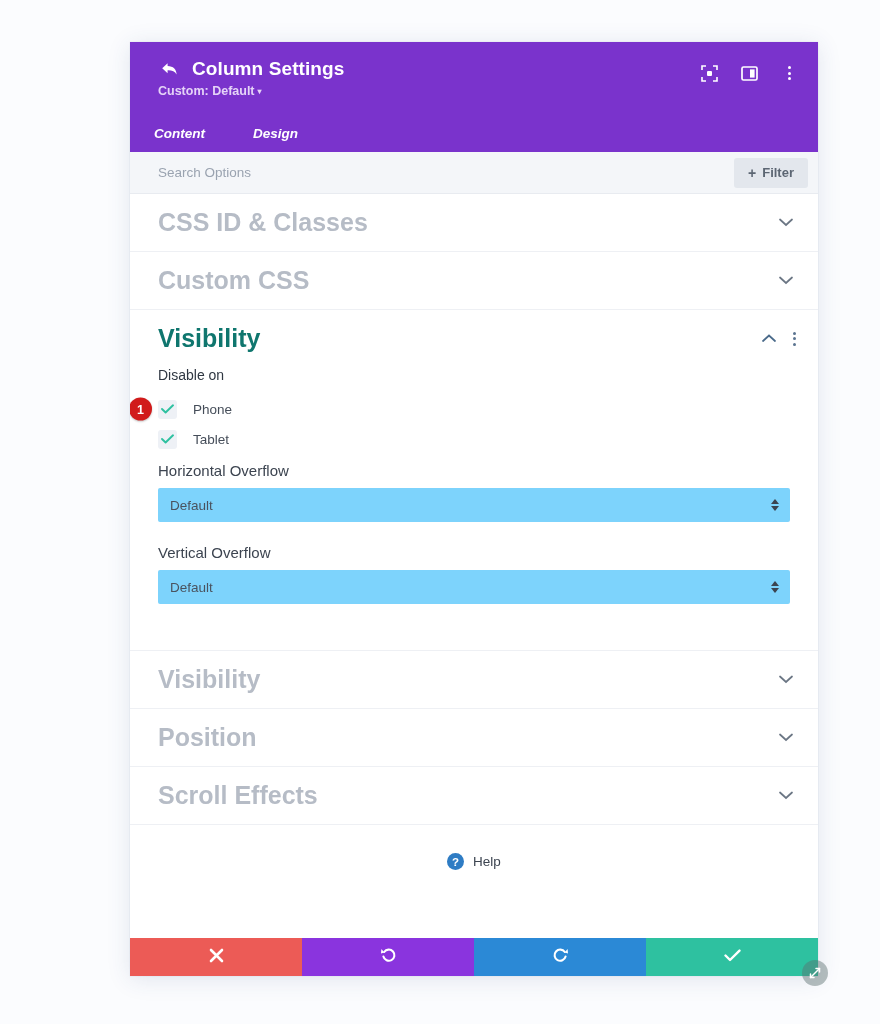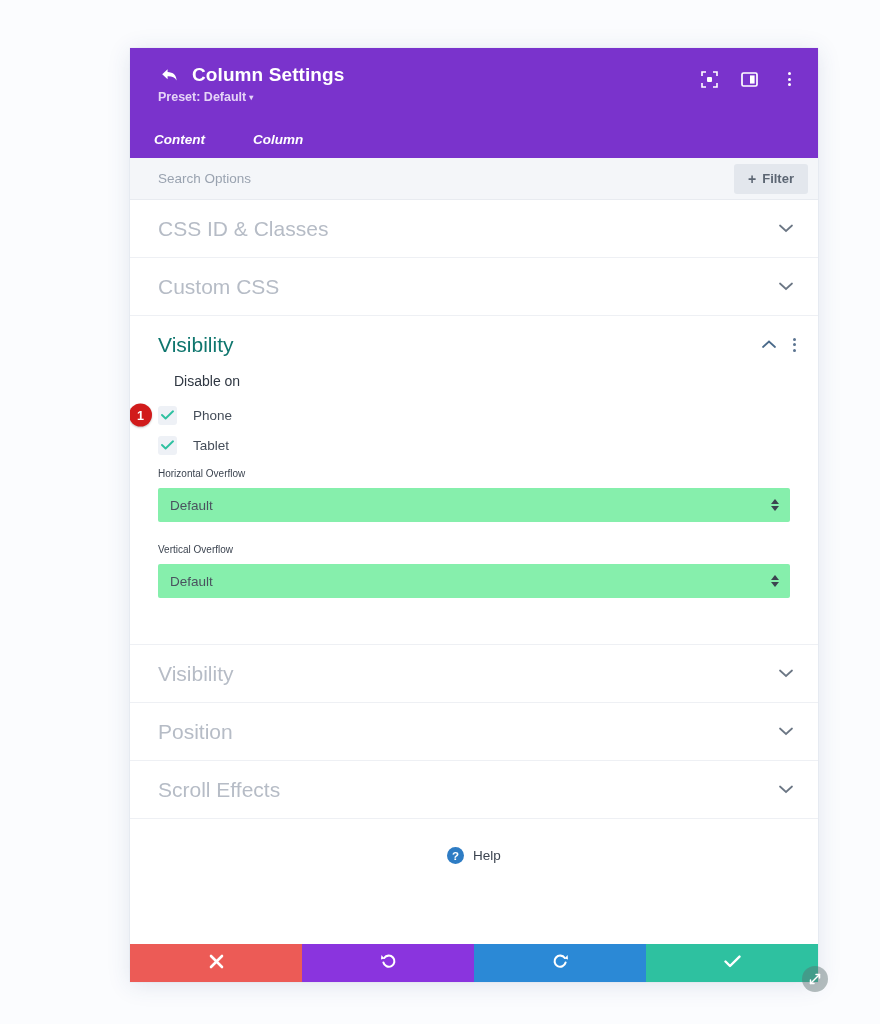--- a/index.html
+++ b/index.html
@@ -16,21 +16,21 @@
     position: relative;
     width: 880px;
     height: 1024px;
     background: #fbfcfe;
   }
 
   
   .modal {
     position: absolute;
     left: 130px;
-    top: 48px;
+    top: 42px;
     width: 688px;
     height: 934px;
     background: #ffffff;
     box-shadow: 0 3px 22px rgba(50,70,120,0.13), 0 0 1px rgba(50,70,120,0.2);
     display: flex;
     flex-direction: column;
     overflow: visible;
   }
 
   
@@ -174,23 +174,23 @@
   }
   .section-header {
     display: flex;
     align-items: center;
     padding: 0 22px 0 28px;
     height: 57px;
     cursor: pointer;
   }
   .section-title {
     flex: 1;
-    font-size: 21px;
+    font-size: 25px;
     color: #b6bcc6;
-    font-weight: normal;
+    font-weight: bold;
   }
   .section.open .section-title { color: #0f766e; }
   .chev {
     width: 20px;
     display: flex;
     align-items: center;
     justify-content: center;
     color: #6b7684;
   }
   .section-dots {
@@ -204,30 +204,29 @@
   .section-dots i {
     width: 3px; height: 3px;
     border-radius: 50%;
     background: #5b7490;
     display: block;
   }
 
   .section-content { padding: 0 28px 24px 28px; }
 
   .field-label {
-    font-size: 10px;
+    font-size: 15px;
     color: #3c4450;
     margin-bottom: 9px;
     font-weight: normal;
   }
   .group-label {
     font-size: 14px;
     color: #2f3742;
     margin-bottom: 11px;
-    margin-left: 16px;
   }
 
   
   .cb-row {
     display: flex;
     align-items: center;
     height: 30px;
     cursor: pointer;
     position: relative;
   }
@@ -267,21 +266,21 @@
     box-shadow: 0 1px 2px rgba(0,0,0,0.25);
   }
 
   
   .select-wrap {
     position: relative;
     margin-bottom: 22px;
   }
   .select-box {
     height: 34px;
-    background: #86efac;
+    background: #7dd3fc;
     border: none;
     border-radius: 2px;
     width: 100%;
     display: flex;
     align-items: center;
     padding: 0 30px 0 12px;
     font-size: 13.5px;
     color: #4a535f;
     cursor: pointer;
   }
@@ -372,21 +371,21 @@
     <div class="modal-header">
       <div class="header-top">
         <span class="back-arrow">
           <svg width="19" height="16" viewBox="0 0 19 16">
             <path d="M7.6 2.2 L2.2 7.2 L7.6 12.2 L7.6 9.3 C12 9.2 15 10.3 16.6 13.6 C16.4 8.0 13.2 5.2 7.6 5.0 Z" fill="#ffffff"></path>
           </svg>
         </span>
         <span class="modal-title">Column Settings</span>
       </div>
       <div class="preset-line">
-        <span>Preset: Default</span><span class="preset-caret">▾</span>
+        <span>Custom: Default</span><span class="preset-caret">▾</span>
       </div>
 
       <div class="header-icons">
         <span class="hicon">
           <svg width="17" height="17" viewBox="0 0 17 17">
             <path d="M1 5 L1 1 L5 1 M12 1 L16 1 L16 5 M16 12 L16 16 L12 16 M5 16 L1 16 L1 12" fill="none" stroke="#ffffff" stroke-width="1.6"></path>
             <rect x="6" y="6" width="5" height="5" rx="1" fill="#ffffff"></rect>
           </svg>
         </span>
         <span class="hicon">
@@ -400,21 +399,21 @@
             <i></i>
               <i></i>
               <i></i>
           </span>
         </span>
       </div>
     </div>
 
     <div class="tabs">
       <div class="tab">Content</div>
-      <div class="tab">Column</div>
+      <div class="tab">Design</div>
     </div>
 
     <div class="searchbar">
       <input class="search-input" type="text" placeholder="Search Options" style="">
       <button class="filter-btn">
         <span class="filter-plus">+</span>
         <span>Filter</span>
       </button>
     </div>
 

